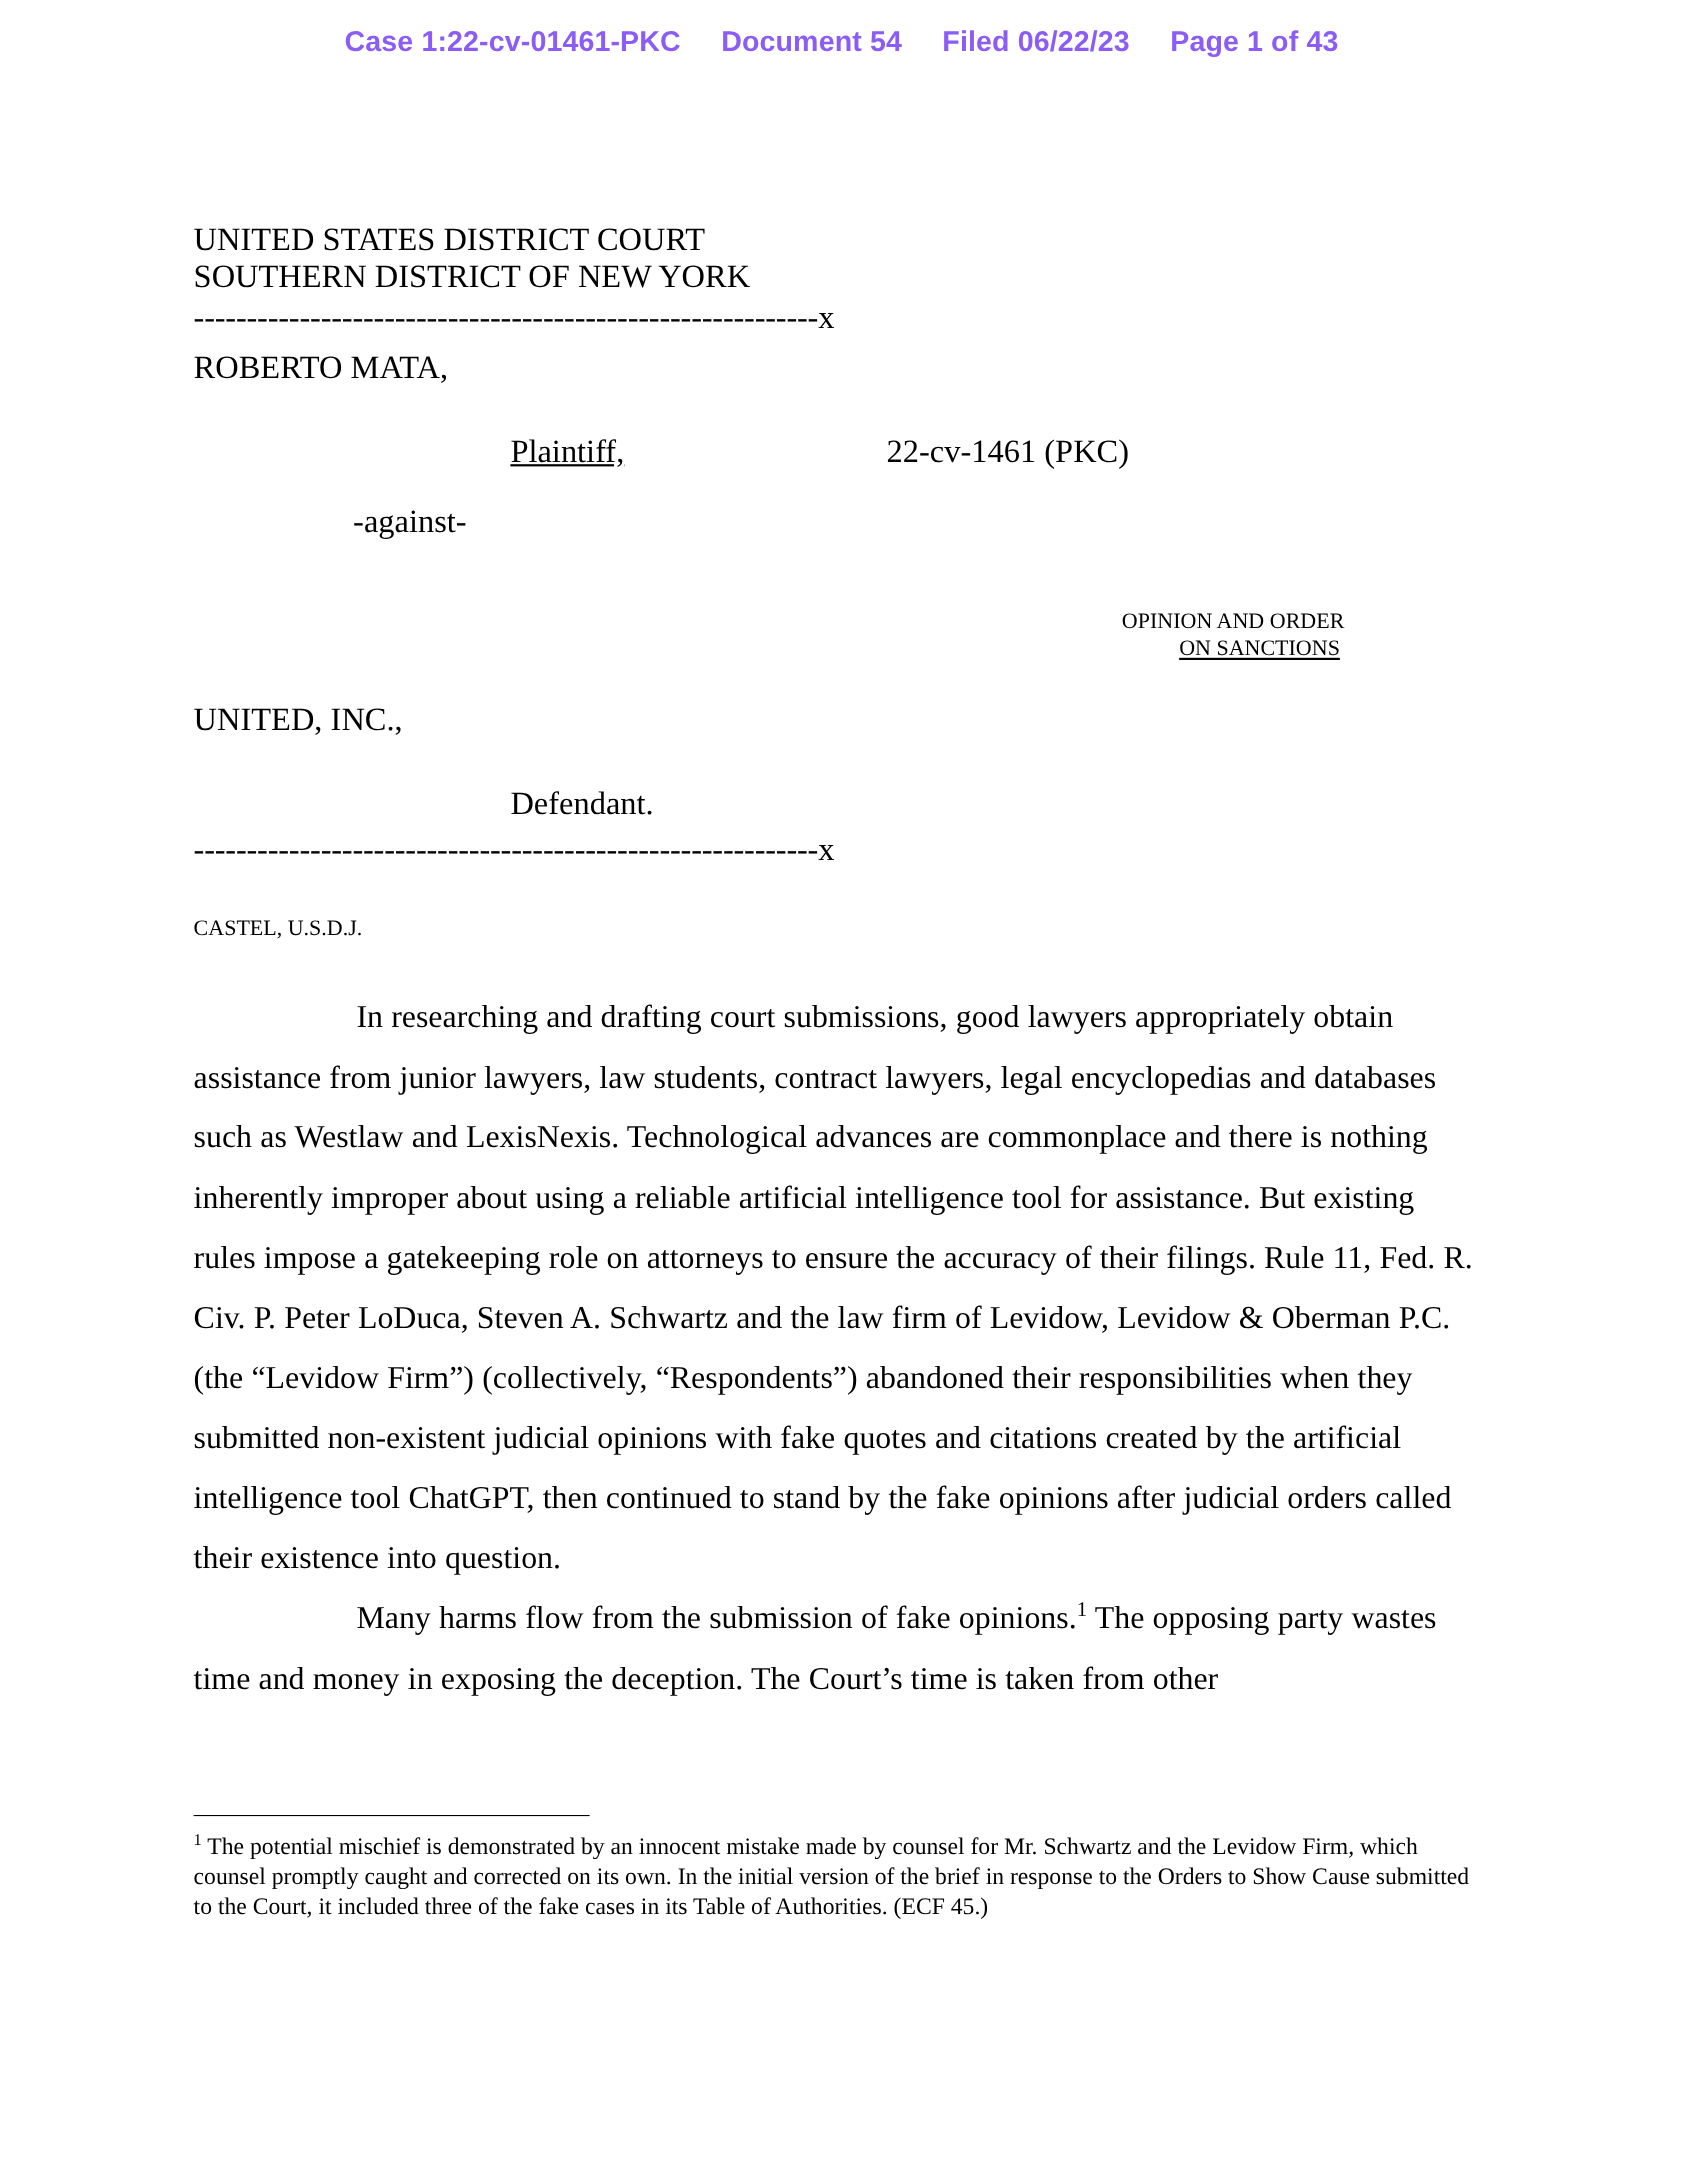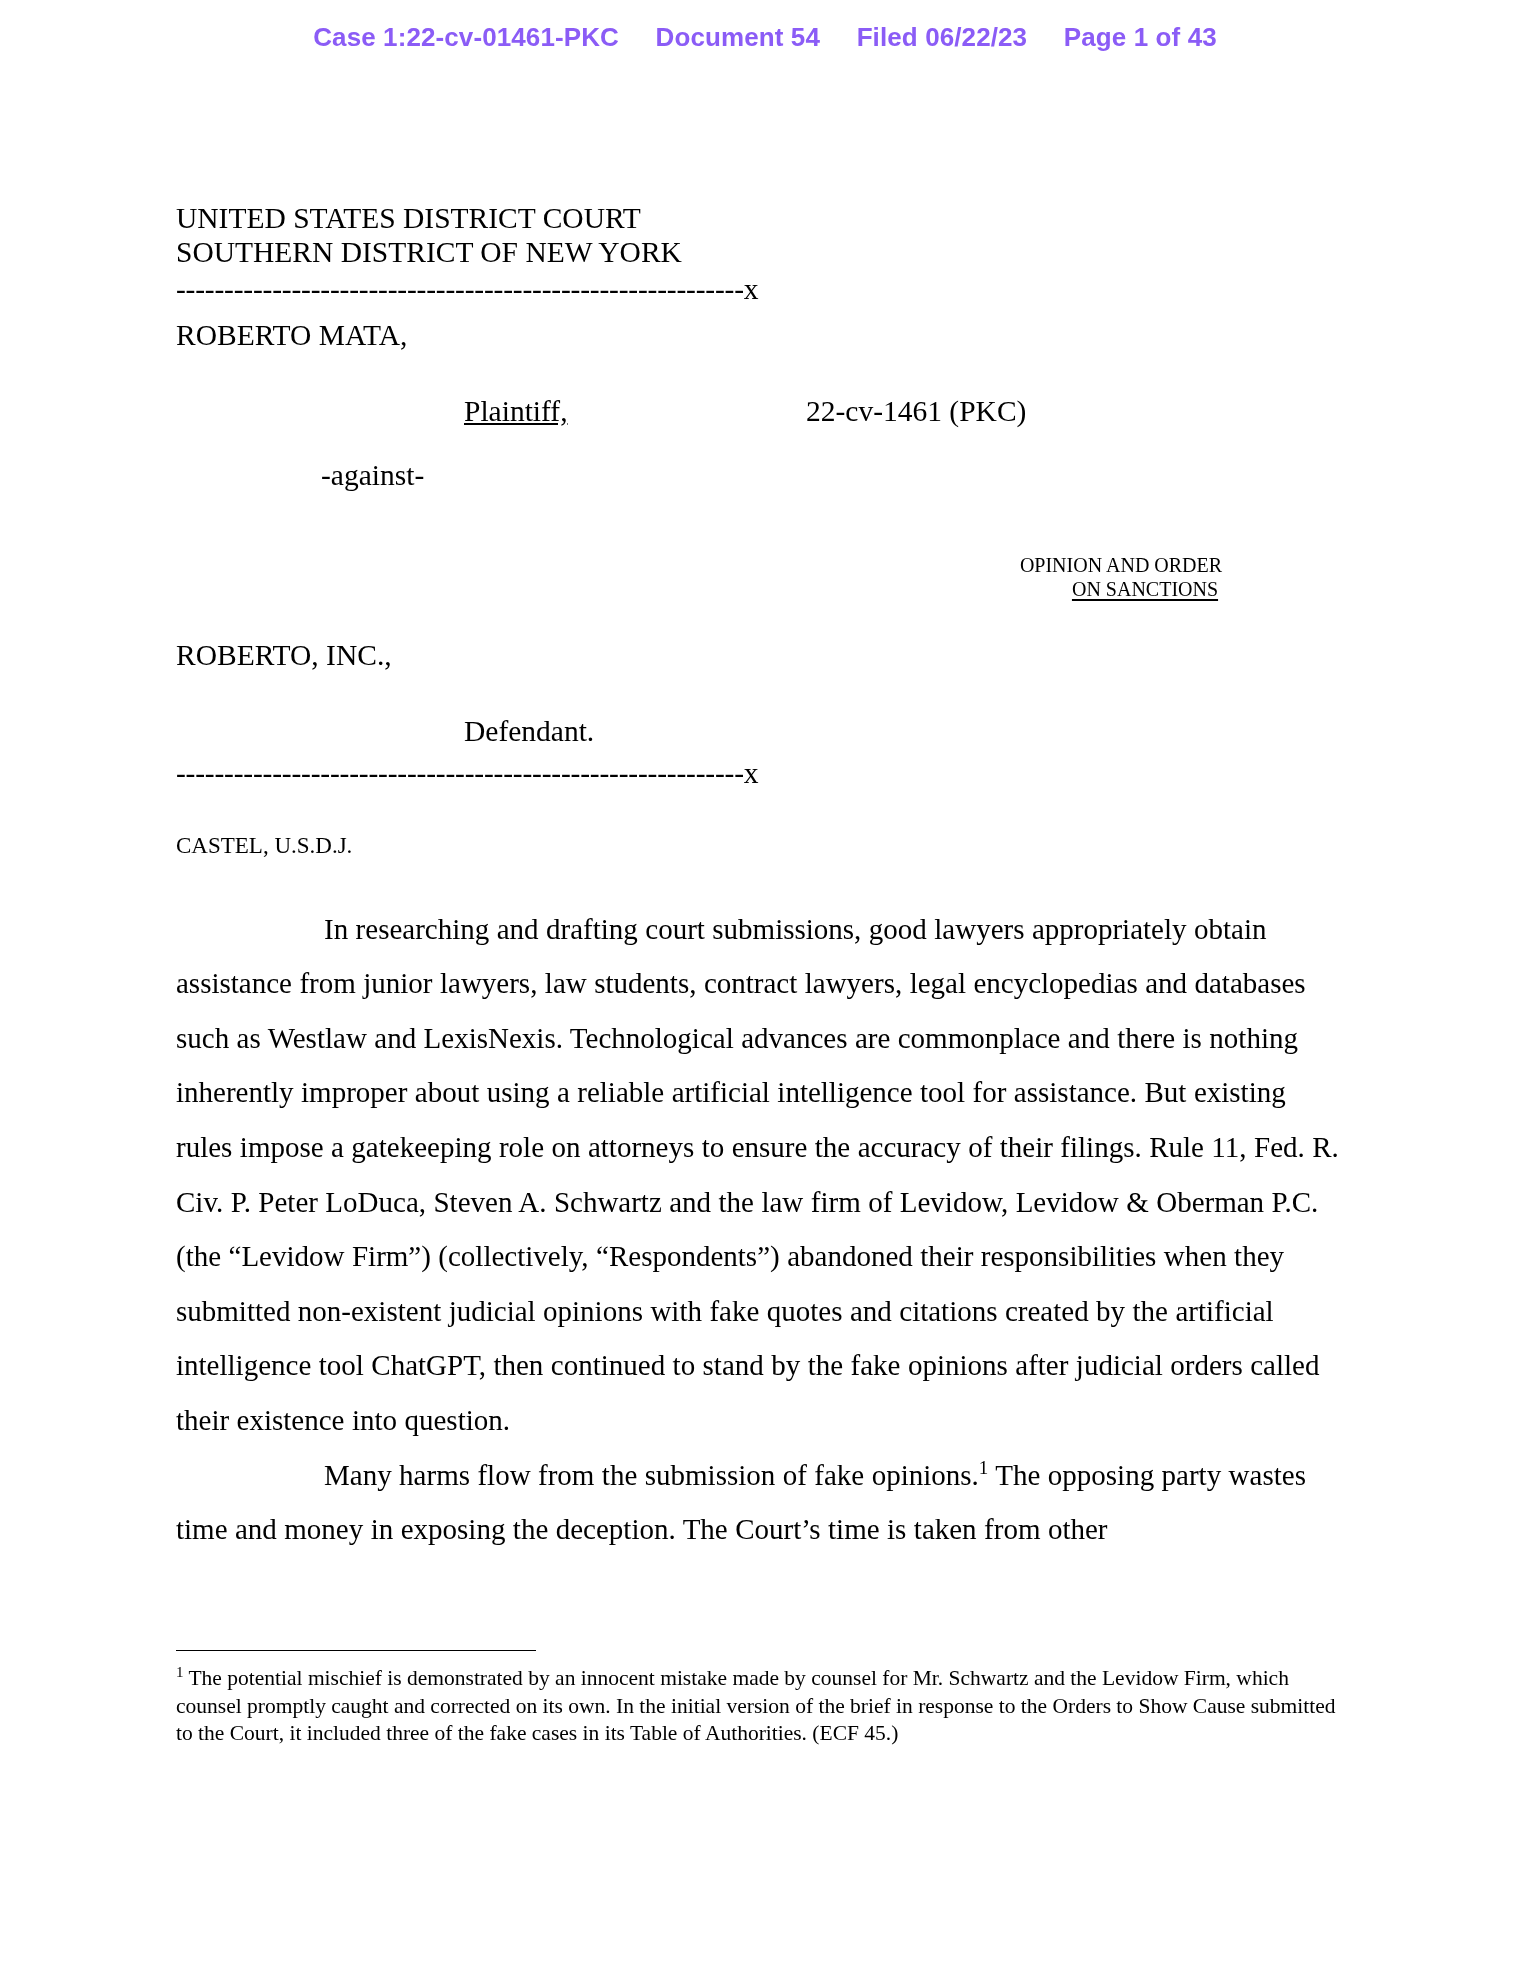--- a/index.html
+++ b/index.html
@@ -100,21 +100,21 @@
     white-space: nowrap;
   }
   .title-line2 {
     margin-left: 770px;
     white-space: nowrap;
     text-decoration: underline;
     text-underline-offset: 3px;
   }
 
   .judge-line {
-    font-size: 23px;
+    font-size: 20px;
     line-height: 1.15;
     white-space: nowrap;
   }
 
   
   .body-para {
     font-size: 29px;
     line-height: 54.6px;
     text-align: left;
     text-indent: 148px;
@@ -193,21 +193,21 @@
 
       <div class="spacer-lg"></div>
 
       <div class="title-block">
         <div class="title-line1">OPINION AND ORDER</div>
         <div class="title-line2">ON SANCTIONS</div>
       </div>
 
       <div class="spacer-sm"></div>
 
-      <div class="party">ROBERTO, INC.,</div>
+      <div class="party">UNITED, INC.,</div>
 
       <div class="spacer-md"></div>
 
       <div class="caption-row">
         <div class="caption-center" style="left:288px;">Defendant.</div>
       </div>
 
       <div class="rule-row">-----------------------------------------------------------x</div>
     </div>
 

